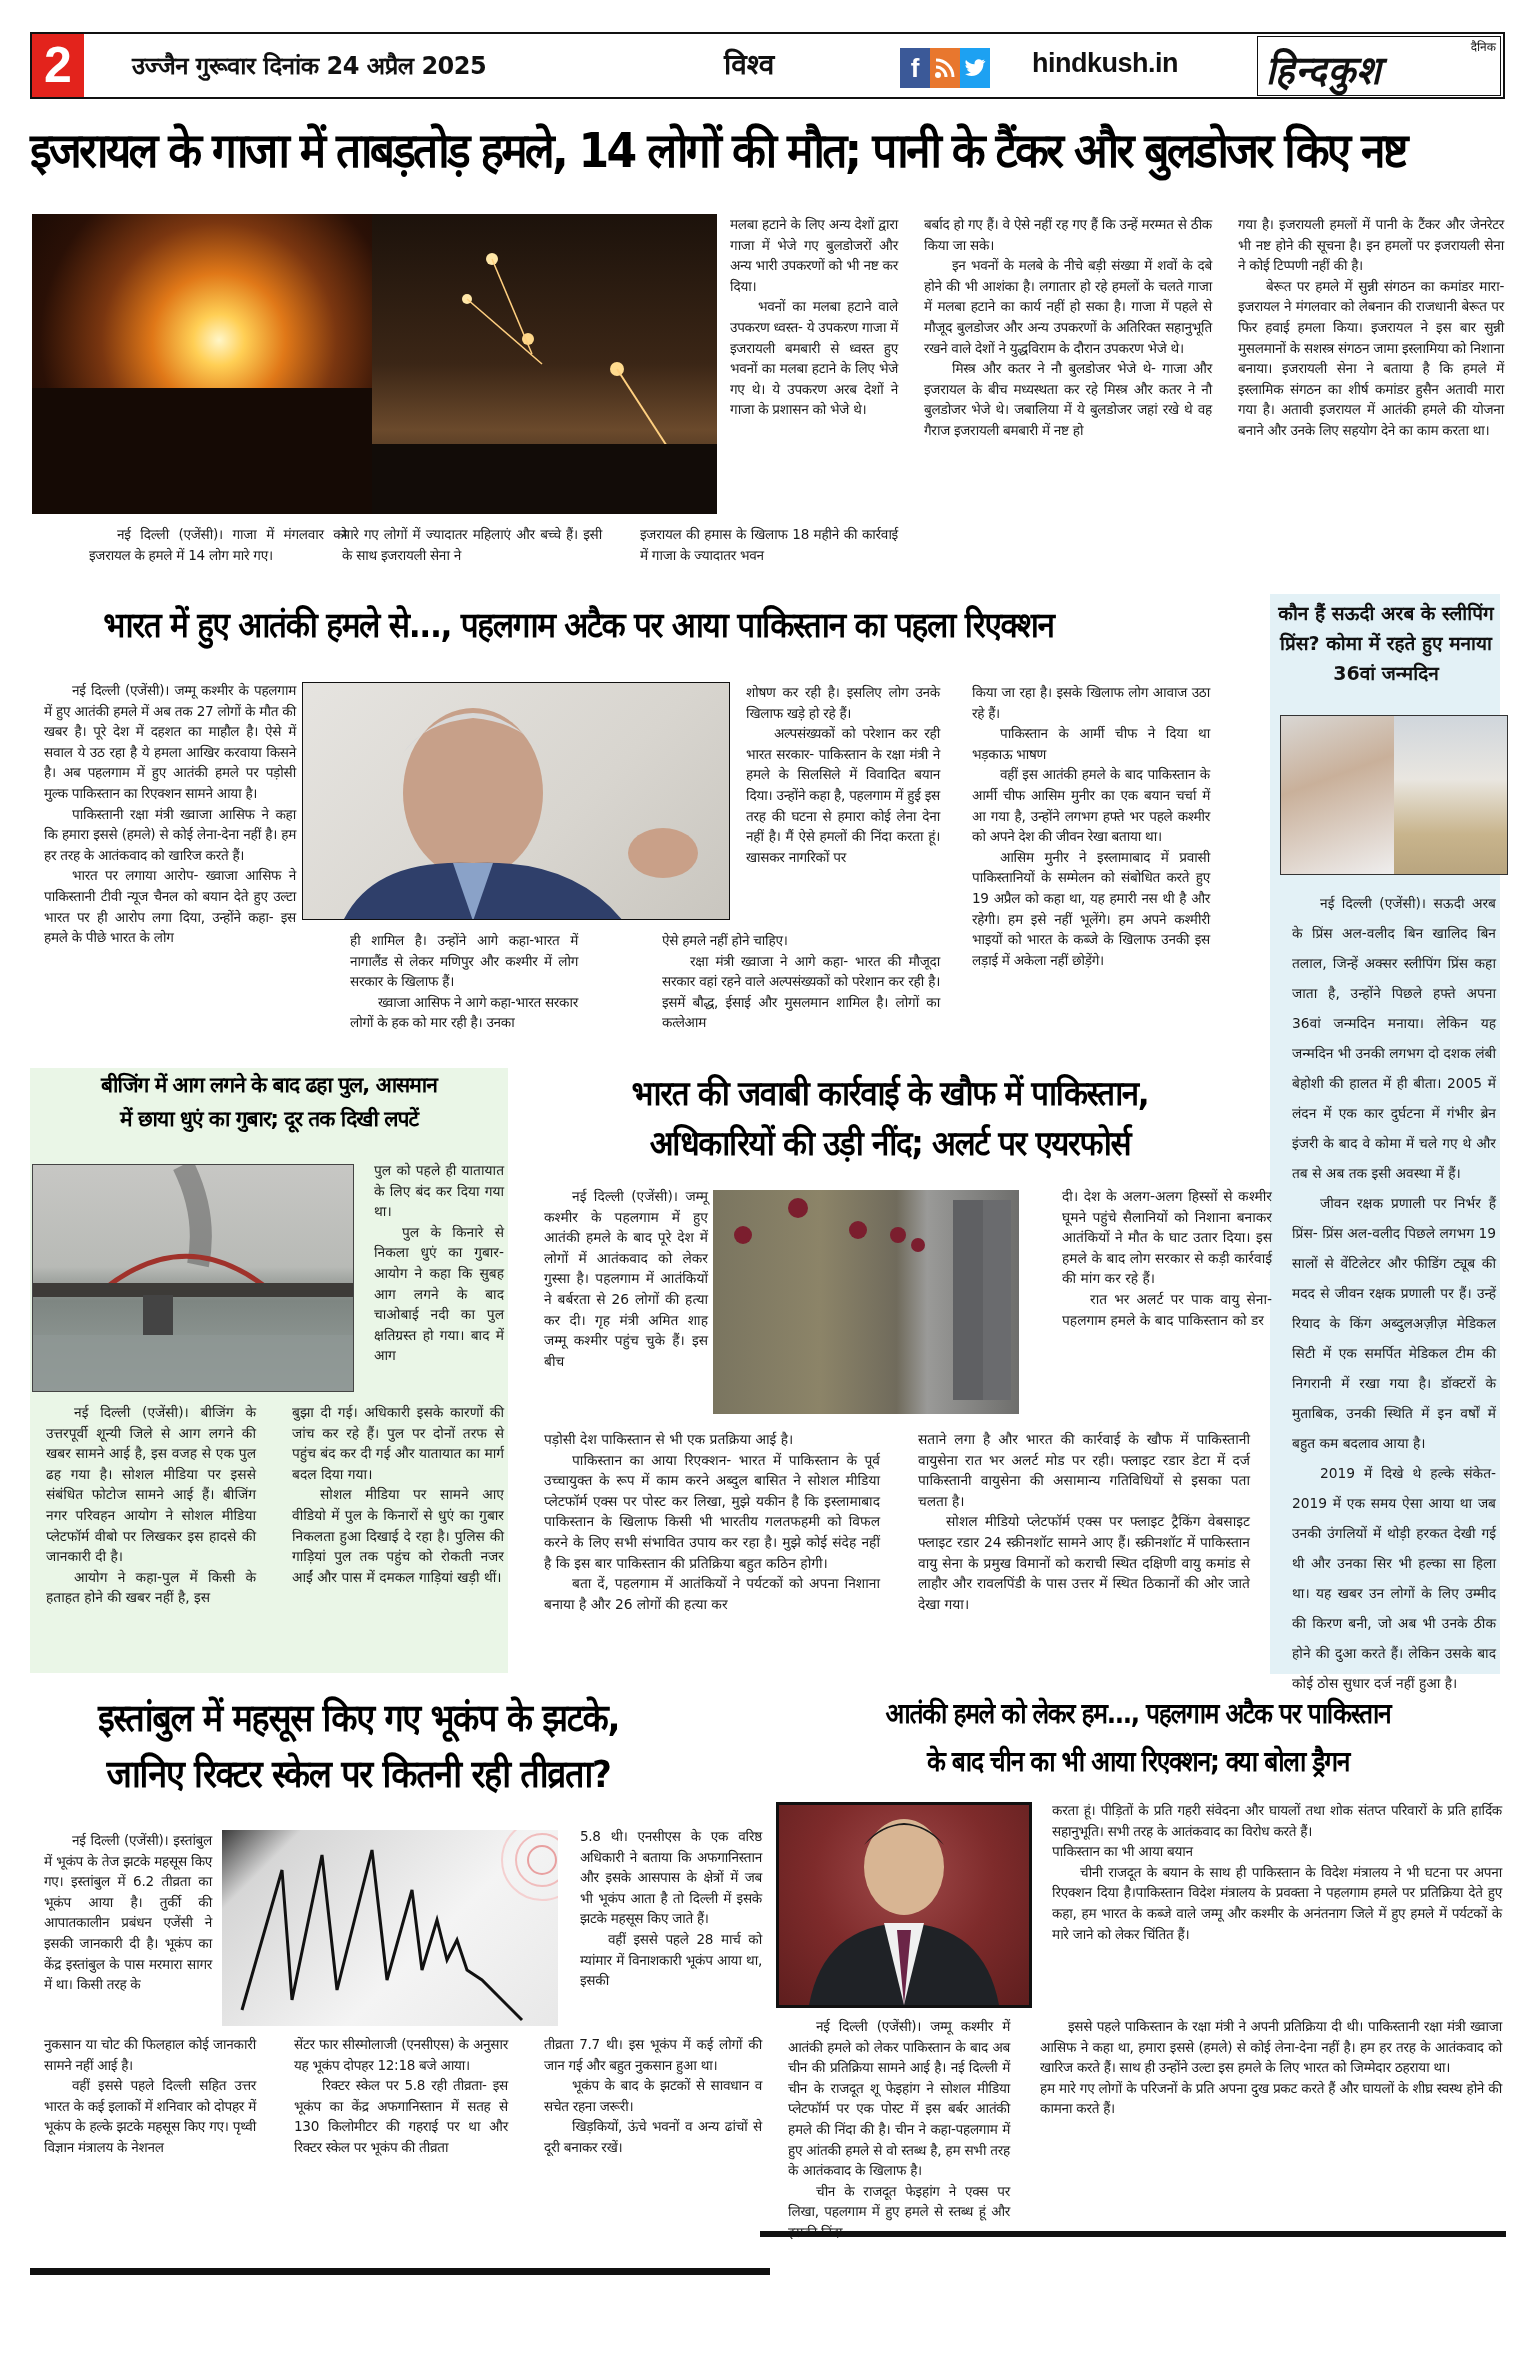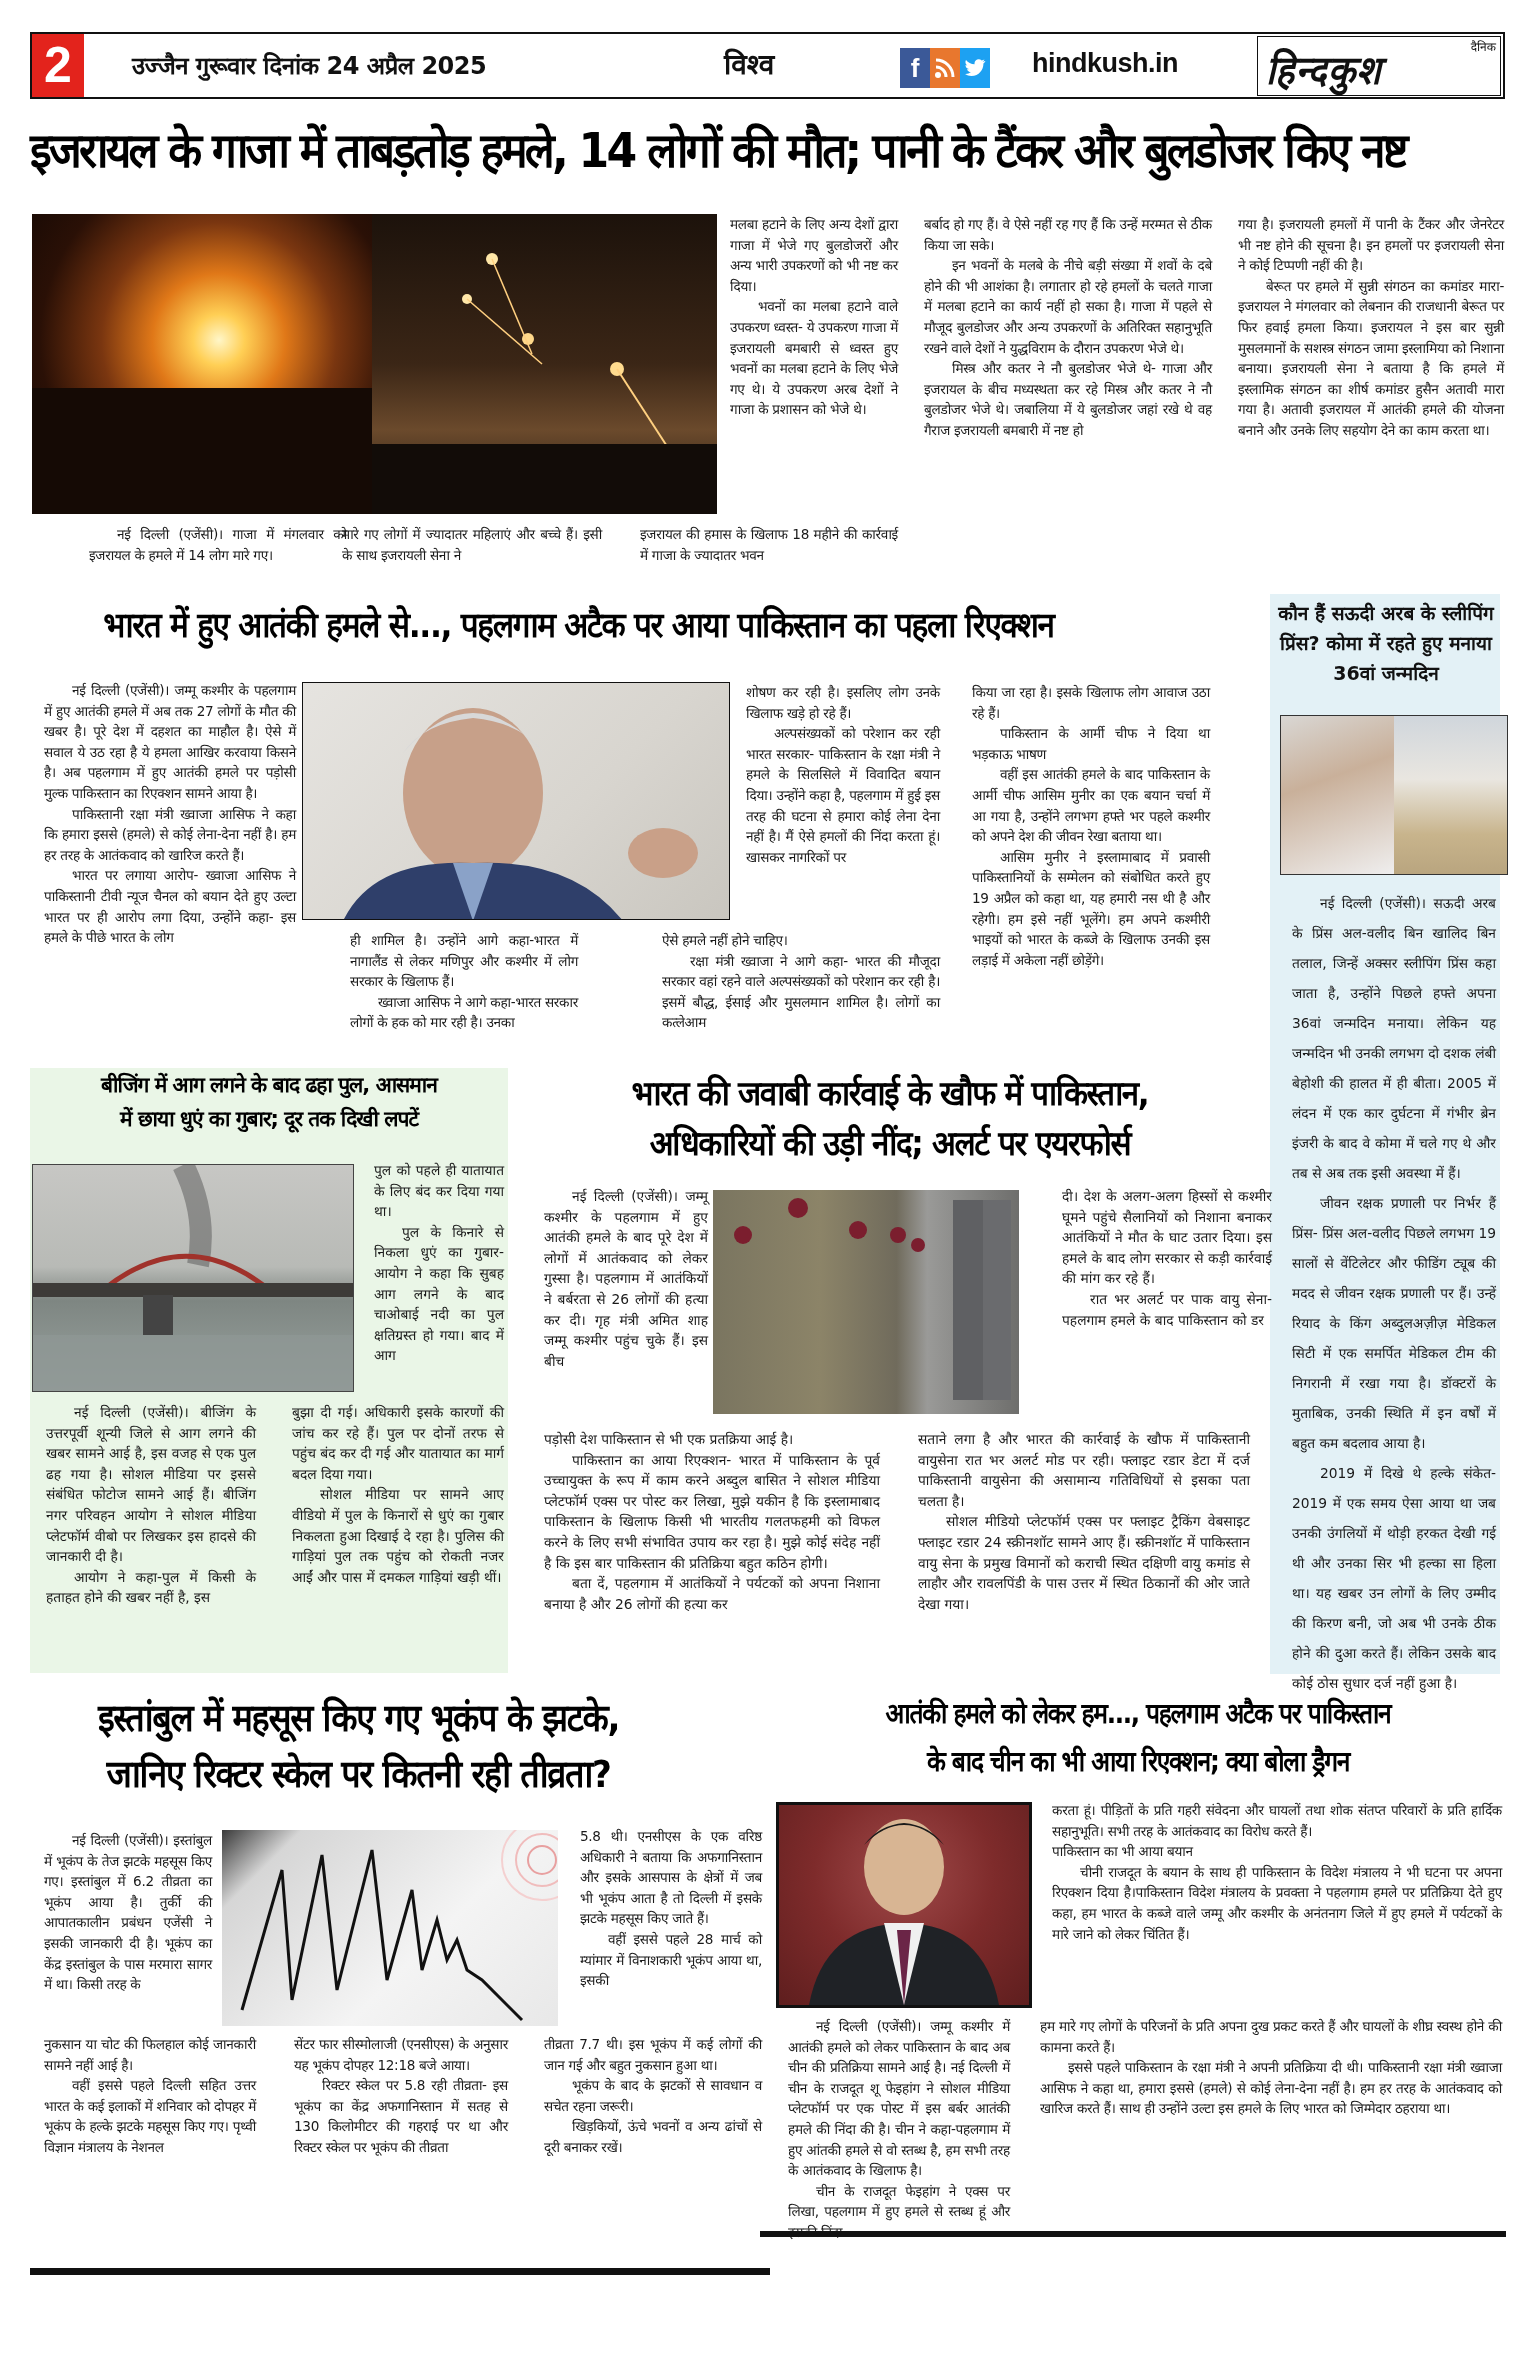--- a/index.html
+++ b/index.html
@@ -253,16 +253,16 @@
 <div class="abs txt cond" style="left:1040px;top:1800px;width:462px;">
   <p style="text-indent:0">करता हूं। पीड़ितों के प्रति गहरी संवेदना और घायलों तथा शोक संतप्त परिवारों के प्रति हार्दिक सहानुभूति। सभी तरह के आतंकवाद का विरोध करते हैं।</p>
   <p style="text-indent:0">पाकिस्तान का भी आया बयान</p>
   <p>चीनी राजदूत के बयान के साथ ही पाकिस्तान के विदेश मंत्रालय ने भी घटना पर अपना रिएक्शन दिया है।पाकिस्तान विदेश मंत्रालय के प्रवक्ता ने पहलगाम हमले पर प्रतिक्रिया देते हुए कहा, हम भारत के कब्जे वाले जम्मू और कश्मीर के अनंतनाग जिले में हुए हमले में पर्यटकों के मारे जाने को लेकर चिंतित हैं।</p>
 </div>
 <div class="abs txt cond" style="left:776px;top:2016px;width:234px;">
   <p>नई दिल्ली (एजेंसी)। जम्मू कश्मीर में आतंकी हमले को लेकर पाकिस्तान के बाद अब चीन की प्रतिक्रिया सामने आई है। नई दिल्ली में चीन के राजदूत शू फेइहांग ने सोशल मीडिया प्लेटफॉर्म पर एक पोस्ट में इस बर्बर आतंकी हमले की निंदा की है। चीन ने कहा-पहलगाम में हुए आंतकी हमले से वो स्तब्ध है, हम सभी तरह के आतंकवाद के खिलाफ है।</p>
   <p>चीन के राजदूत फेइहांग ने एक्स पर लिखा, पहलगाम में हुए हमले से स्तब्ध हूं और इसकी निंदा</p>
 </div>
 <div class="abs txt cond" style="left:1028px;top:2016px;width:474px;">
+  <p>इससे पहले पाकिस्तान के रक्षा मंत्री ने अपनी प्रतिक्रिया दी थी। पाकिस्तानी रक्षा मंत्री ख्वाजा आसिफ ने कहा था, हमारा इससे (हमले) से कोई लेना-देना नहीं है। हम हर तरह के आतंकवाद को खारिज करते हैं। साथ ही उन्होंने उल्टा इस हमले के लिए भारत को जिम्मेदार ठहराया था।</p>
   <p style="text-indent:0">हम मारे गए लोगों के परिजनों के प्रति अपना दुख प्रकट करते हैं और घायलों के शीघ्र स्वस्थ होने की कामना करते हैं।</p>
-  <p>इससे पहले पाकिस्तान के रक्षा मंत्री ने अपनी प्रतिक्रिया दी थी। पाकिस्तानी रक्षा मंत्री ख्वाजा आसिफ ने कहा था, हमारा इससे (हमले) से कोई लेना-देना नहीं है। हम हर तरह के आतंकवाद को खारिज करते हैं। साथ ही उन्होंने उल्टा इस हमले के लिए भारत को जिम्मेदार ठहराया था।</p>
 </div>
 <div class="abs divider" style="left:760px;top:2231px;width:746px;height:6px;"></div>
 
 </body></html>

